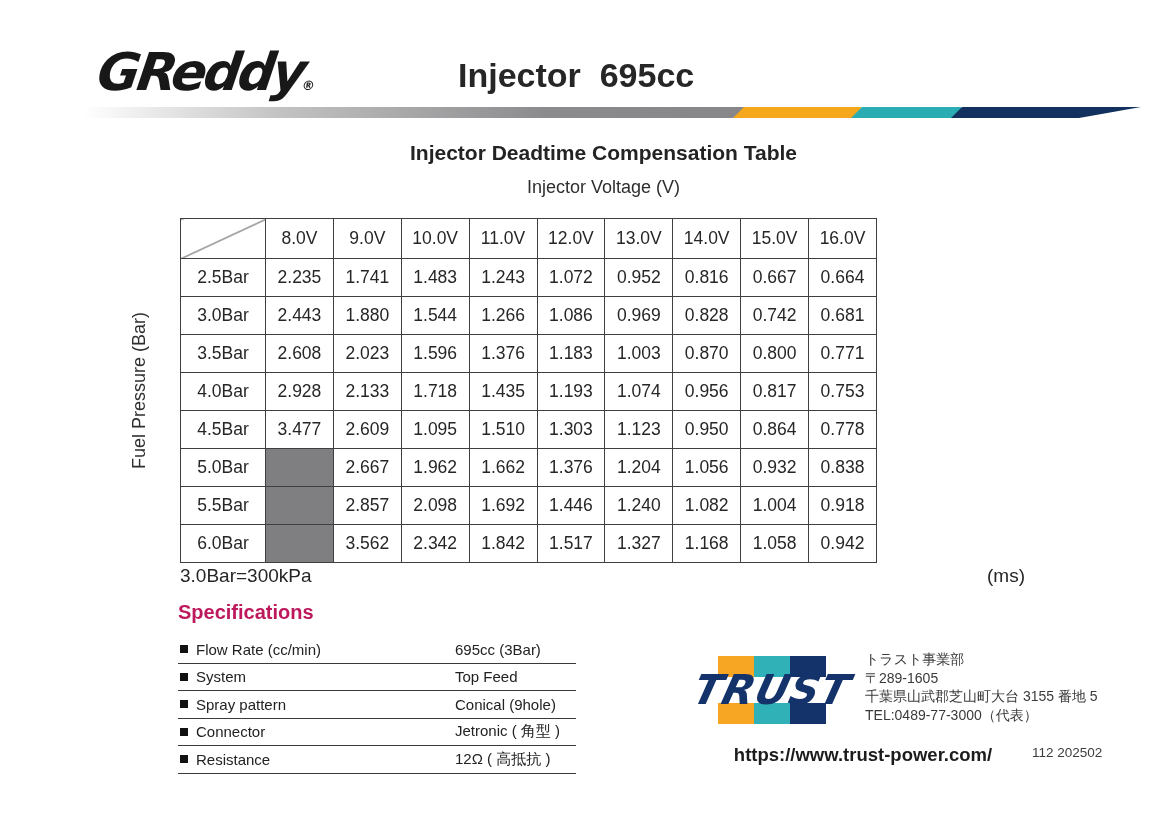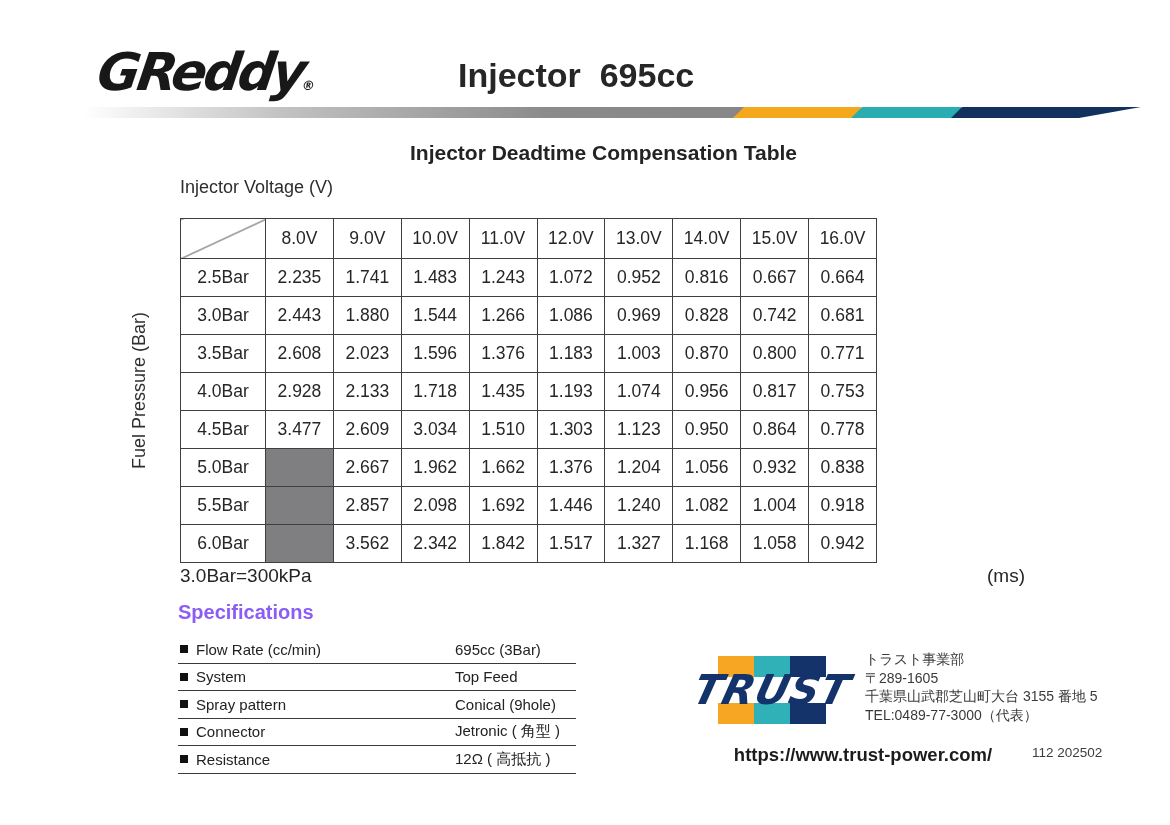--- a/index.html
+++ b/index.html
@@ -19,42 +19,42 @@
   .band-gray { position:absolute; left:83px; top:0; width:662px; height:11px;
     background:linear-gradient(90deg, rgba(144,144,146,0) 0%, rgba(144,144,146,.55) 30%, #8b8b8d 70%, #87878a 100%); }
   .band-seg { position:absolute; top:0; height:11px; }
   .seg-orange { left:733px; width:128px; clip-path:polygon(11px 0, 100% 0, calc(100% - 0px) 100%, 0 100%); }
   .seg-teal   { left:851px; width:110px; clip-path:polygon(11px 0, 100% 0, calc(100% - 0px) 100%, 0 100%); }
   .seg-navy   { left:951px; width:190px; clip-path:polygon(11px 0, 100% 0, calc(100% - 62px) 100%, 0 100%); }
 
   
   .table-title { position:absolute; left:180px; top:141px; width:847px; text-align:center;
     font-size:21px; font-weight:bold; color:#232323; }
-  .volt-label { position:absolute; left:180px; top:177px; width:847px; text-align:left;
+  .volt-label { position:absolute; left:180px; top:177px; width:847px; text-align:center;
     font-size:18px; color:#2e2e2e; }
   .fp-label { position:absolute; left:120px; top:218px; height:344px; width:40px;
     display:flex; align-items:center; justify-content:center; }
   .fp-label span { transform:rotate(-90deg); white-space:nowrap; font-size:18px; color:#2e2e2e; }
 
   table.deadtime { position:absolute; left:180px; top:218px; width:697px;
     border-collapse:collapse; table-layout:fixed; }
   table.deadtime td, table.deadtime th { border:1px solid #3f3f3f; text-align:center;
     font-weight:normal; font-size:17.5px; color:#262626; height:38px; padding:0; }
   table.deadtime tr.hd th { height:40px; }
   td.diag { background:
     linear-gradient(to bottom right, transparent calc(50% - 0.8px), #4a4a4a calc(50% - 0.1px), #4a4a4a calc(50% + 0.1px), transparent calc(50% + 0.8px)); }
   td.gc { background:#7f7f82; }
 
   .footnote { position:absolute; left:180px; top:565px; width:847px; height:24px; }
   .footnote .kpa { position:absolute; left:0; width:100%; font-size:19px; color:#262626; }
   .footnote .ms  { position:absolute; right:2px; font-size:19px; color:#262626; }
 
   
   .specs { position:absolute; left:178px; top:601px; width:398px; }
-  .specs-title { font-size:20px; font-weight:bold; color:#8b5cf6; margin-bottom:12px; }
+  .specs-title { font-size:20px; font-weight:bold; color:#be185d; margin-bottom:12px; }
   .spec-row { position:relative; height:27.5px; border-bottom:1.2px solid #3a3a3a;
     display:flex; align-items:center; }
   .bullet { display:inline-block; width:8px; height:8px; background:#111; margin:0 8px 0 2px; flex:none; }
   .spec-label { font-size:15px; color:#222;text-align:center; }
   .spec-value { position:absolute; left:277px; font-size:15px; color:#222; white-space:nowrap; }
 
   
   .trust-logo { position:absolute; left:683px; top:656px; width:178px; }
   .sq-row { display:flex; justify-content:center; gap:0; }
   .sq { width:36px; height:21px; }
@@ -159,21 +159,21 @@
       <td>1.193</td>
       <td>1.074</td>
       <td>0.956</td>
       <td>0.817</td>
       <td>0.753</td>
     </tr>
     <tr>
       <td>4.5Bar</td>
       <td>3.477</td>
       <td>2.609</td>
-      <td>3.034</td>
+      <td>1.095</td>
       <td>1.510</td>
       <td>1.303</td>
       <td>1.123</td>
       <td>0.950</td>
       <td>0.864</td>
       <td>0.778</td>
     </tr>
     <tr>
       <td>5.0Bar</td>
       <td class="gc"></td>

